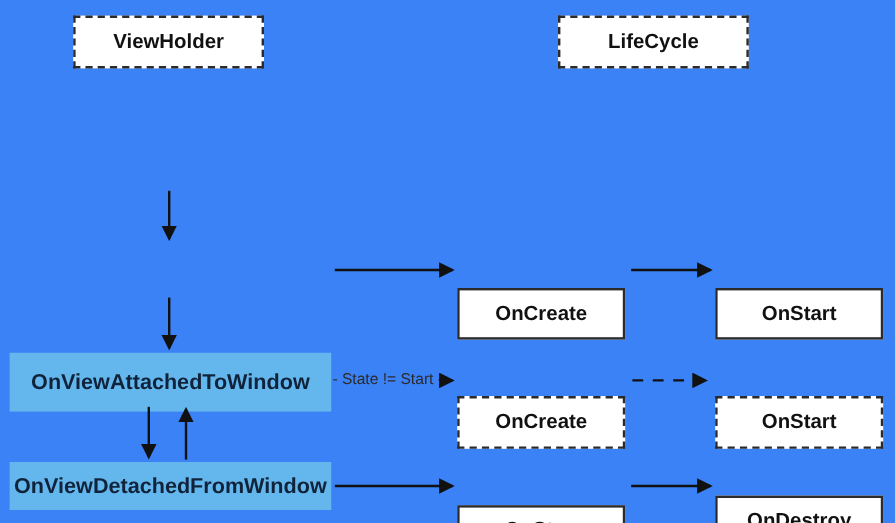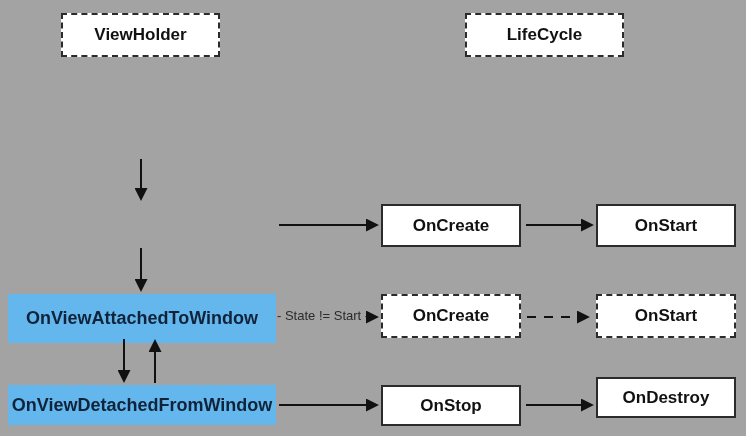--- a/index.html
+++ b/index.html
@@ -5,21 +5,21 @@
   html, body {
     margin: 0;
     padding: 0;
     background: #ffffff;
     font-family: "Liberation Sans", sans-serif;
   }
   #canvas {
     position: relative;
     width: 746px;
     height: 436px;
-    background: #a3a3a3;
+    background: #3b82f6;
     overflow: hidden;
     text-decoration: underline;
   }
 
   
   .header-box {
     position: absolute;
     width: 159px;
     height: 44px;
     border: 2px dashed #2b2b2b;
@@ -52,20 +52,21 @@
     position: absolute;
     width: 140px;
     box-sizing: border-box;
     background: #ffffff;
     display: flex;
     align-items: center;
     justify-content: center;
     font-size: 17px;
     font-weight: 700;
     color: #111111;
+    margin-top: 36px;
   }
   .lc-solid  { border: 2px solid #2b2b2b; }
   .lc-dashed { border: 2px dashed #2b2b2b; }
 
   
   .edge-label {
     position: absolute;
     left: 277px;
     top: 308px;
     width: 92px;

